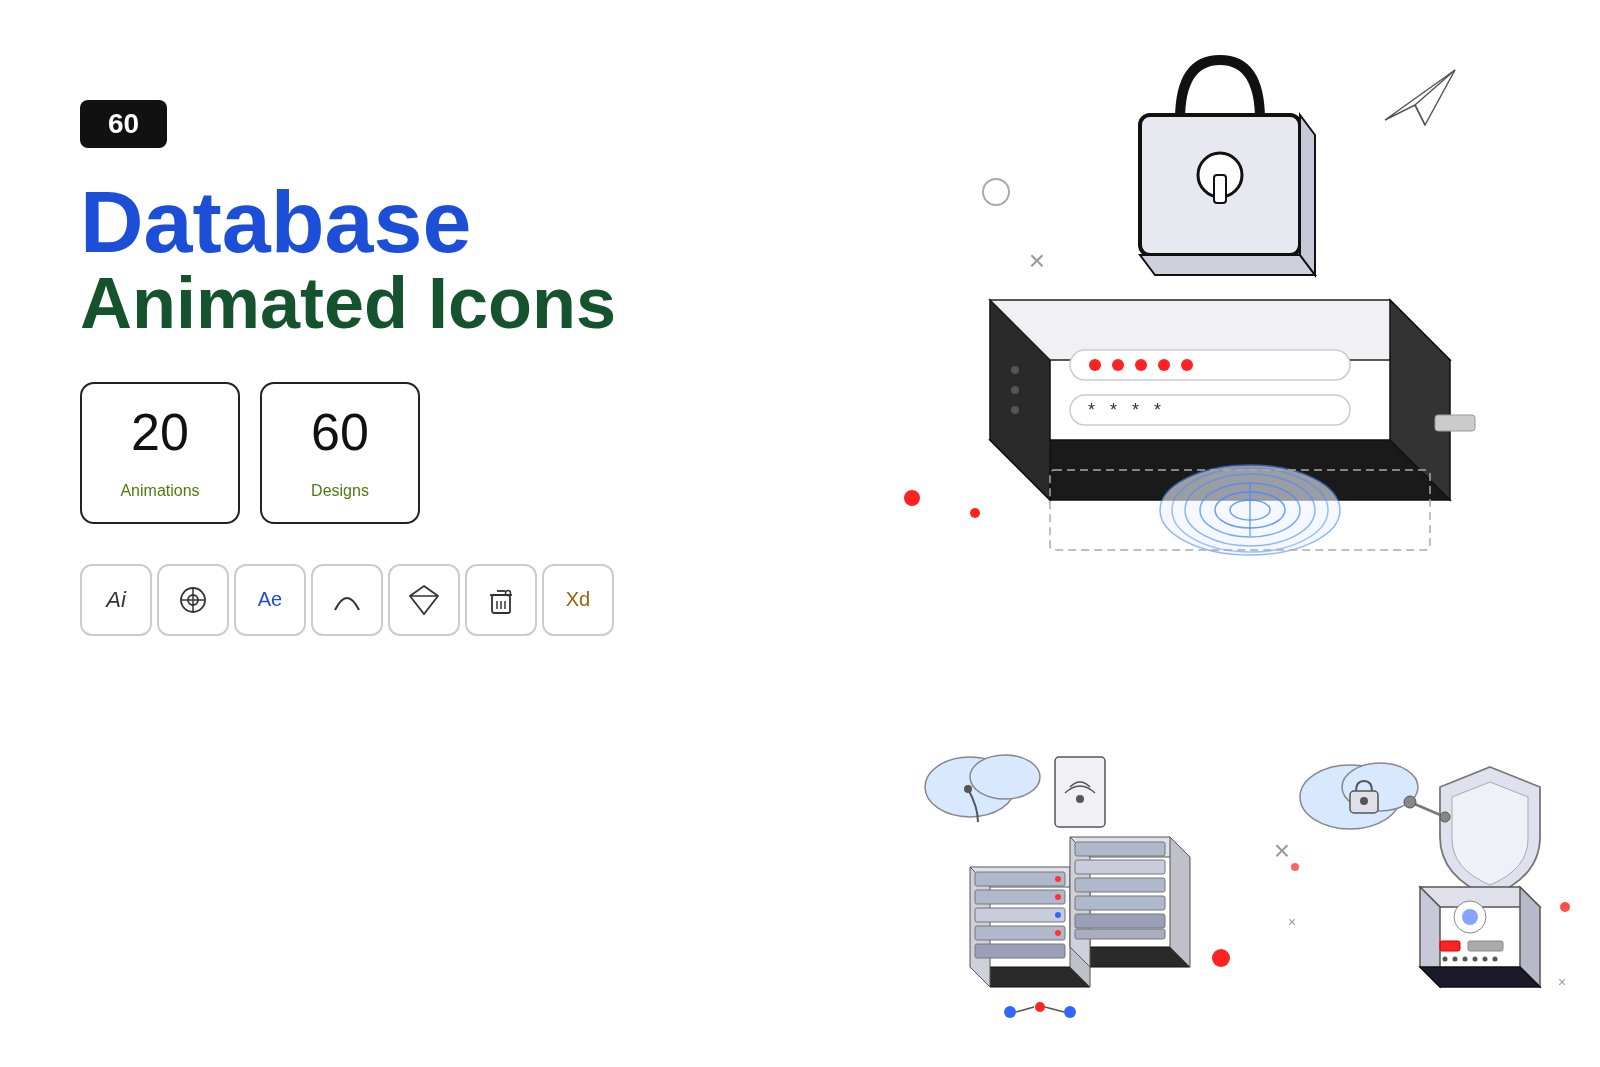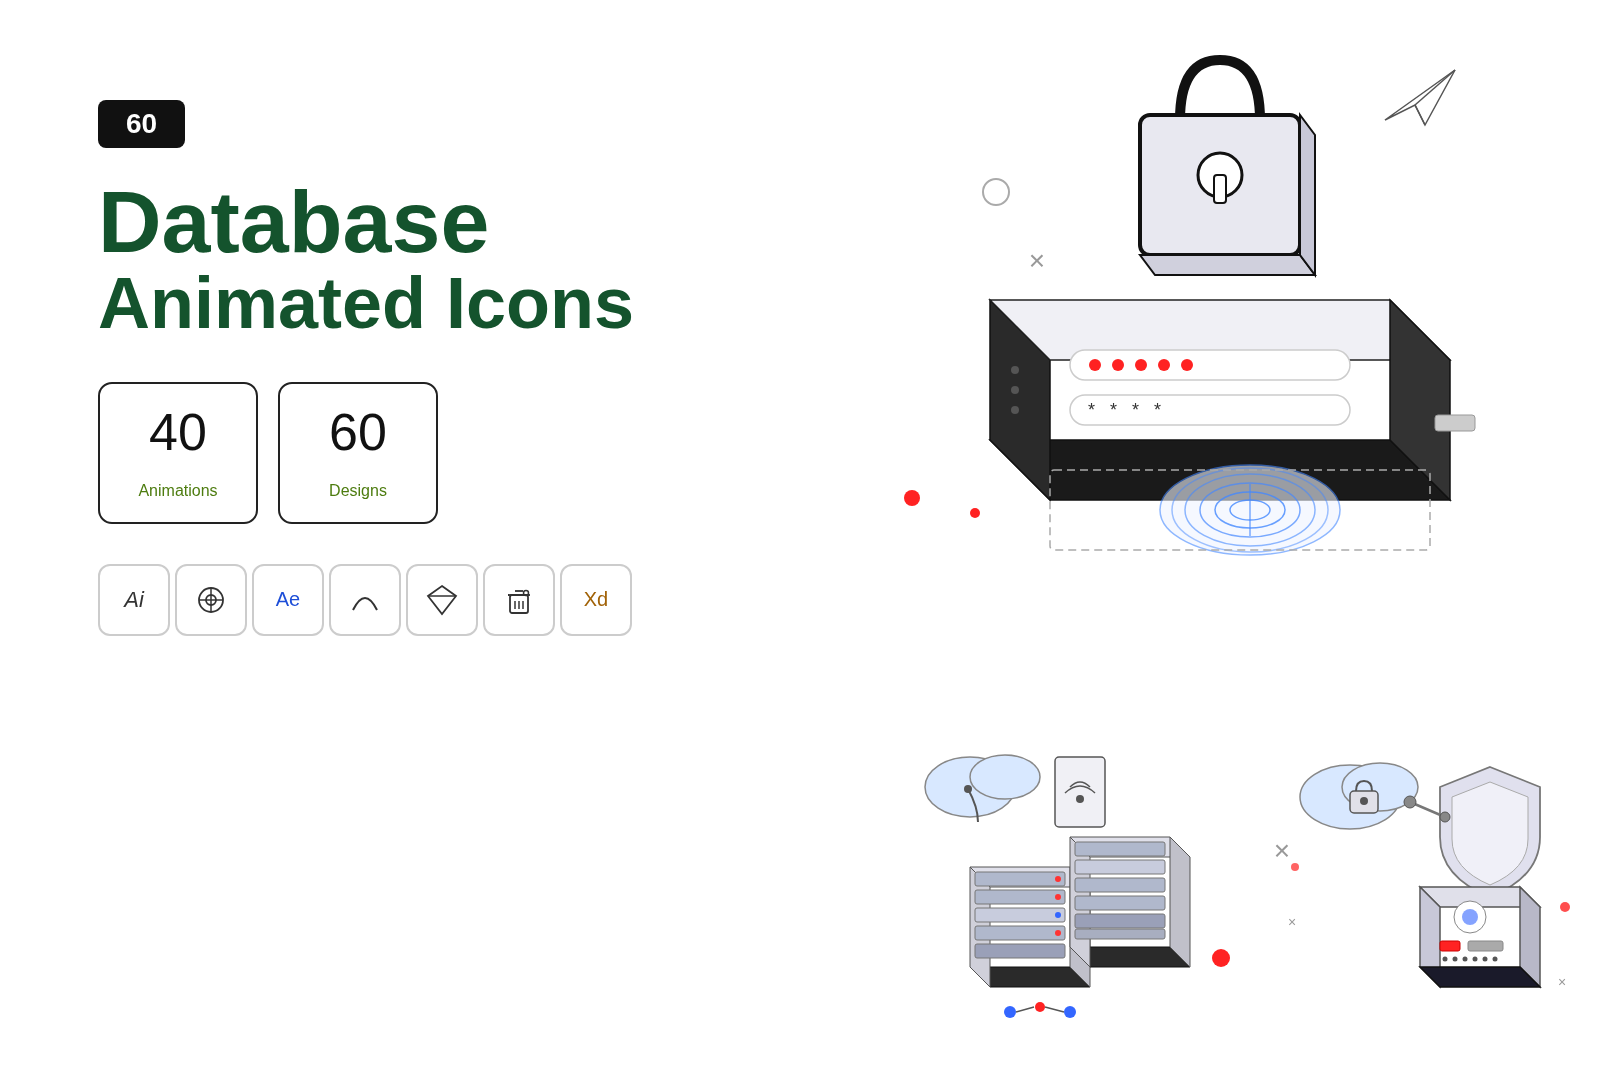--- a/index.html
+++ b/index.html
@@ -15,40 +15,40 @@
     .page-container {
       width: 1600px;
       height: 1067px;
       position: relative;
       background: #fff;
     }
 
     
     .left-content {
       position: absolute;
-      left: 98px;
+      left: 80px;
       top: 100px;
       width: 620px;
     }
 
     .badge {
       display: inline-block;
       background: #111;
       color: #fff;
       font-size: 28px;
       font-weight: bold;
       padding: 8px 28px;
       border-radius: 8px;
       margin-bottom: 30px;
     }
 
     .title-blue {
       font-size: 88px;
       font-weight: 900;
-      color: #14532d;
+      color: #1d4ed8;
       line-height: 1;
       margin-bottom: 0;
     }
 
     .title-black {
       font-size: 72px;
       font-weight: 700;
       color: #14532d;
       line-height: 1.05;
       margin-bottom: 40px;
@@ -186,21 +186,21 @@
   </div>
 
   <div class="left-content">
     <div class="badge">60</div>
 
     <div class="title-blue">Database</div>
     <div class="title-black">Animated Icons</div>
 
     <div class="stats-row">
       <div class="stat-box">
-        <div class="stat-number">40</div>
+        <div class="stat-number">20</div>
         <div class="stat-label">Animations</div>
       </div>
       <div class="stat-box">
         <div class="stat-number">60</div>
         <div class="stat-label">Designs</div>
       </div>
     </div>
 
 
     <div class="tools-row">

